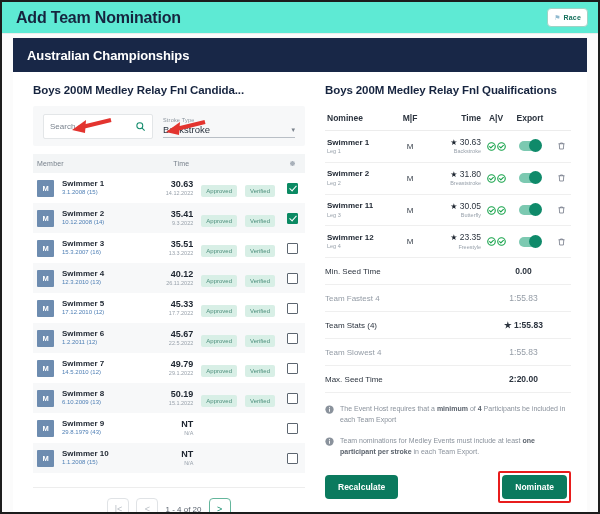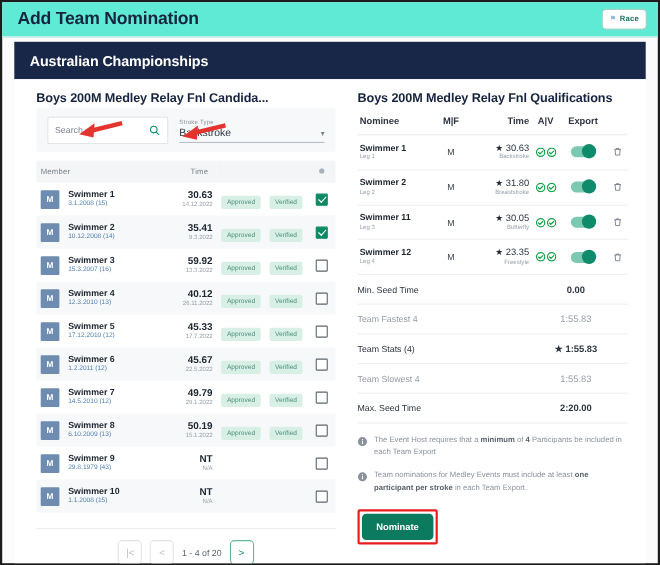--- a/index.html
+++ b/index.html
@@ -57,21 +57,21 @@
     background: #ffffff;
     margin: 0 11px 0 11px;
     display: flex;
     overflow: hidden;
   }
   .col-left { width: 300px; flex: 0 0 300px; padding: 12px 8px 0 20px; }
   .col-right { flex: 1; padding: 12px 16px 0 12px; }
 
   .sec-title {
     font-size: 11.5px; font-weight: bold; color: #16243f;
-    margin-bottom: 2px; white-space: nowrap; letter-spacing: -0.1px;
+    margin-bottom: 10px; white-space: nowrap; letter-spacing: -0.1px;
   }
 
   
   .filterbar {
     background: #f7f8f9;
     display: flex; align-items: flex-end; gap: 10px;
     padding: 8px 10px 7px 10px;
     border-radius: 2px;
   }
   .search-box {
@@ -303,21 +303,21 @@
             </tr>
             <tr>
               <td style="width:22px">
                 <div class="av">M</div>
               </td>
               <td>
                 <div class="m-name">Swimmer 3</div>
                 <div class="m-dob">15.3.2007 (16)</div>
               </td>
               <td style="width:58px">
-                <div class="t-time">59.92</div>
+                <div class="t-time">35.51</div>
                 <div class="t-date">13.3.2022</div>
               </td>
               <td style="width:42px;text-align:center"><span class="badge">Approved</span></td>
               <td style="width:38px;text-align:center"><span class="badge">Verified</span></td>
               <td style="width:26px">
                 <div class="chk"></div>
               </td>
             </tr>
             <tr class="alt">
               <td style="width:22px">
@@ -642,19 +642,20 @@
             <svg class="info-icon" viewBox="0 0 24 24">
               <circle cx="12" cy="12" r="11" fill="#8a929c"></circle>
               <rect x="10.8" y="10" width="2.4" height="8" fill="#fff"></rect>
               <rect x="10.8" y="5.6" width="2.4" height="2.8" fill="#fff"></rect>
             </svg>
             <div class="notice-text">Team nominations for Medley Events must include at least <b>one participant per stroke</b> in each Team Export.</div>
           </div>
         </div>
 
       <div class="footer">
+        <button class="btn-green">Recalculate</button>
         <div class="nominate-wrap">
           <button class="btn-green">Nominate</button>
         </div>
       </div>
     </div>
   </div>
 </div>
 
 </body></html>

